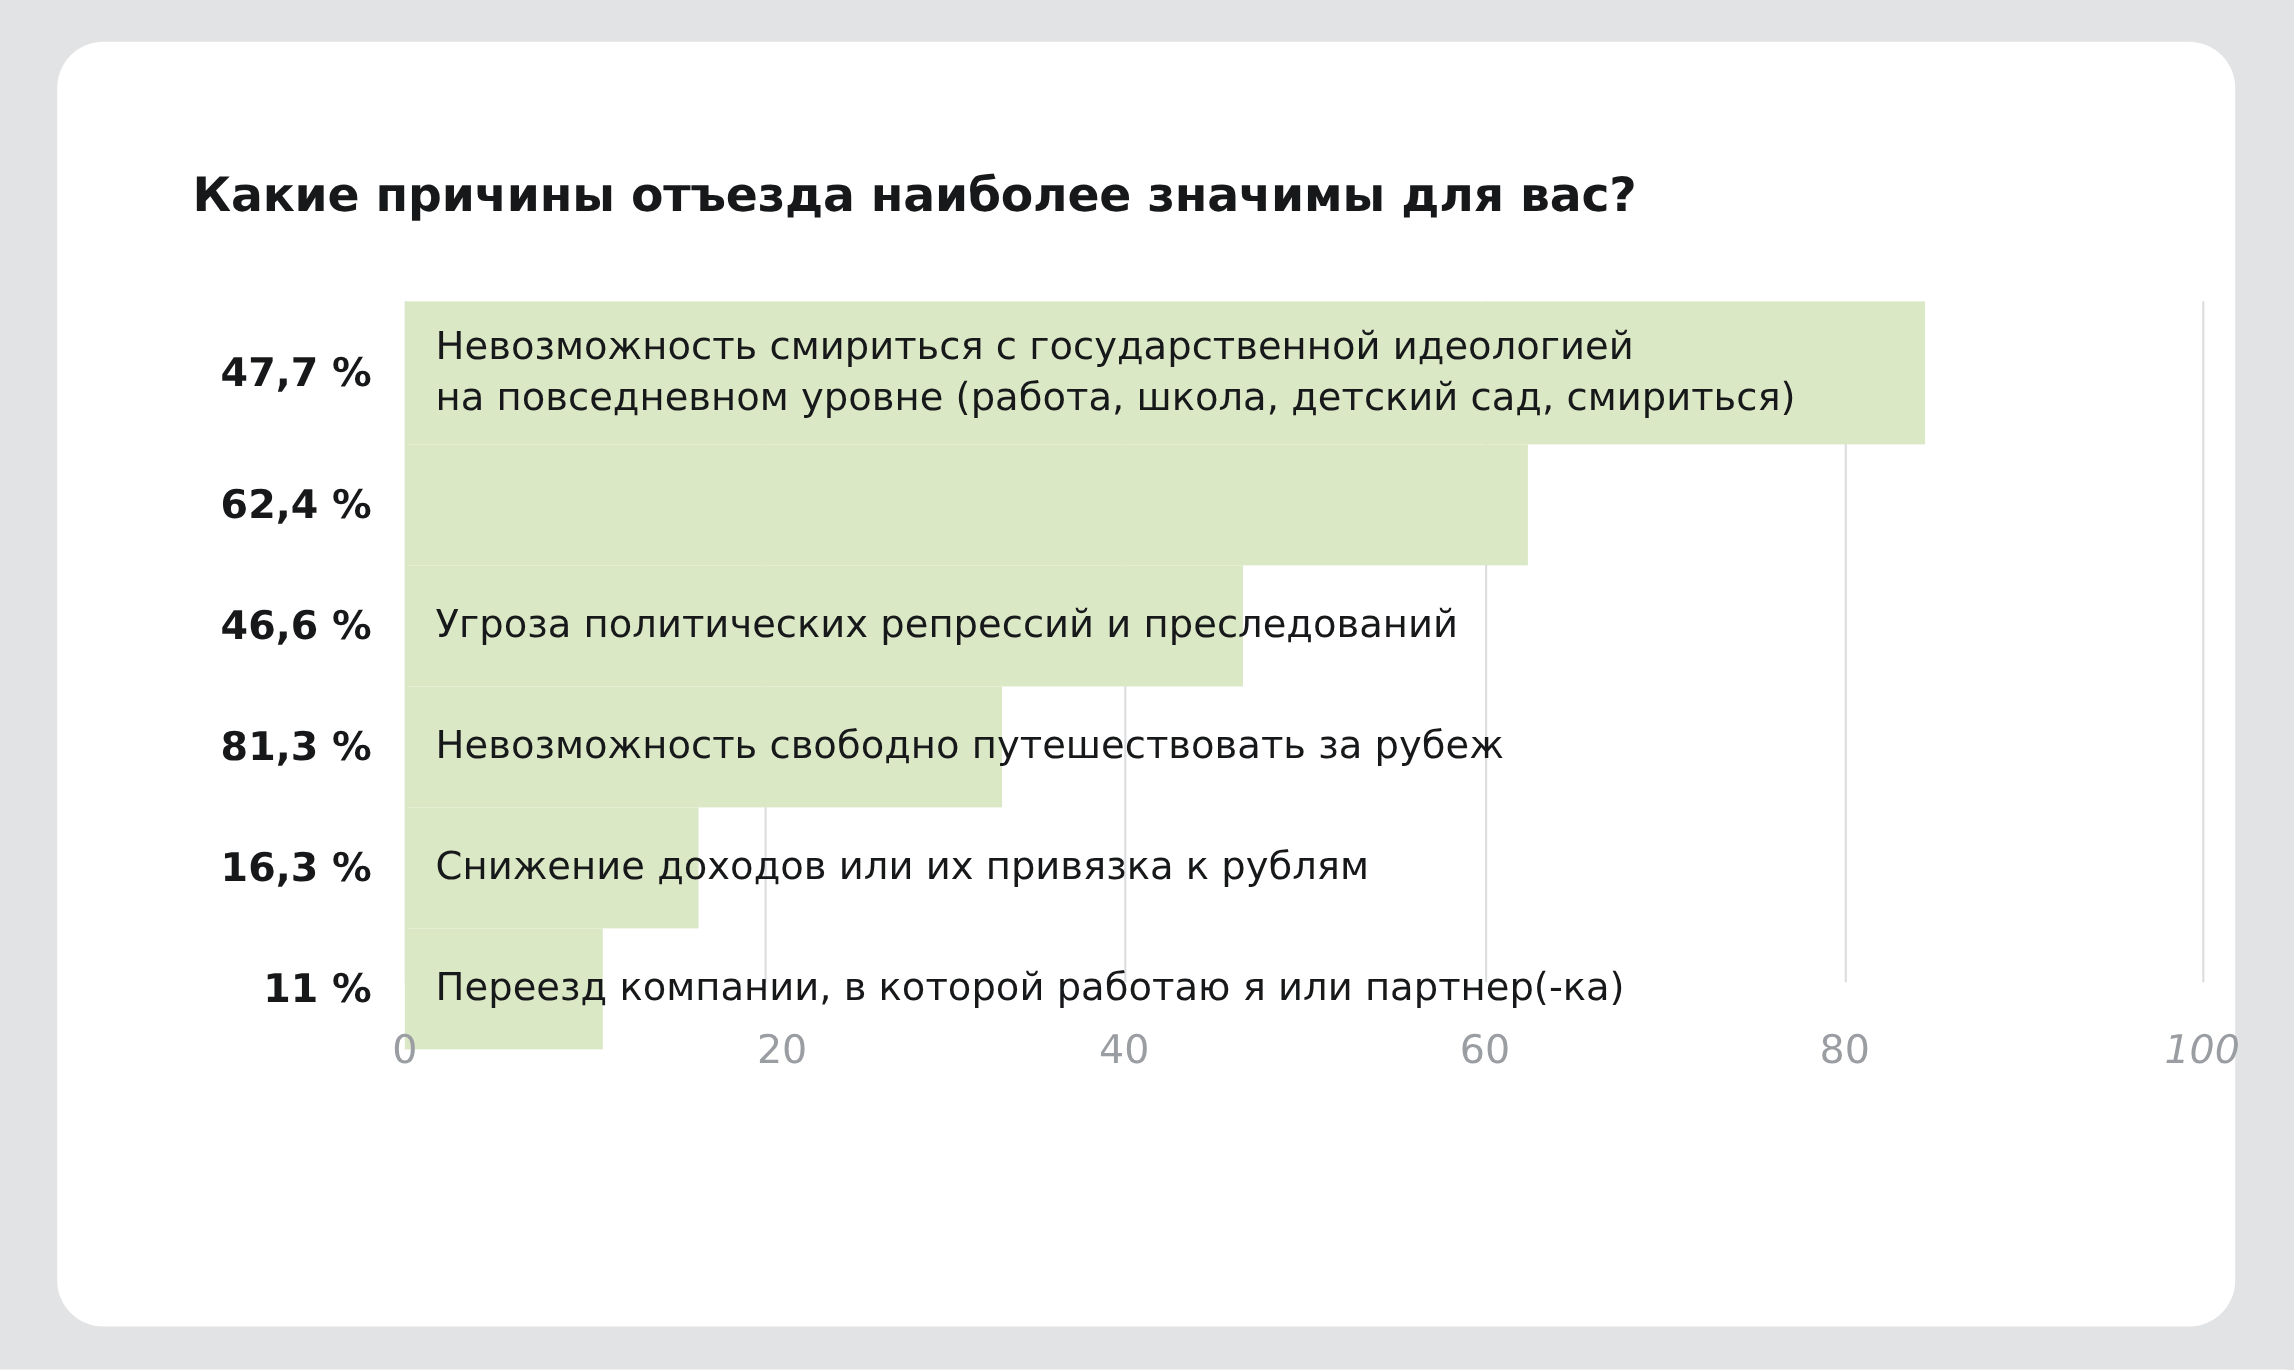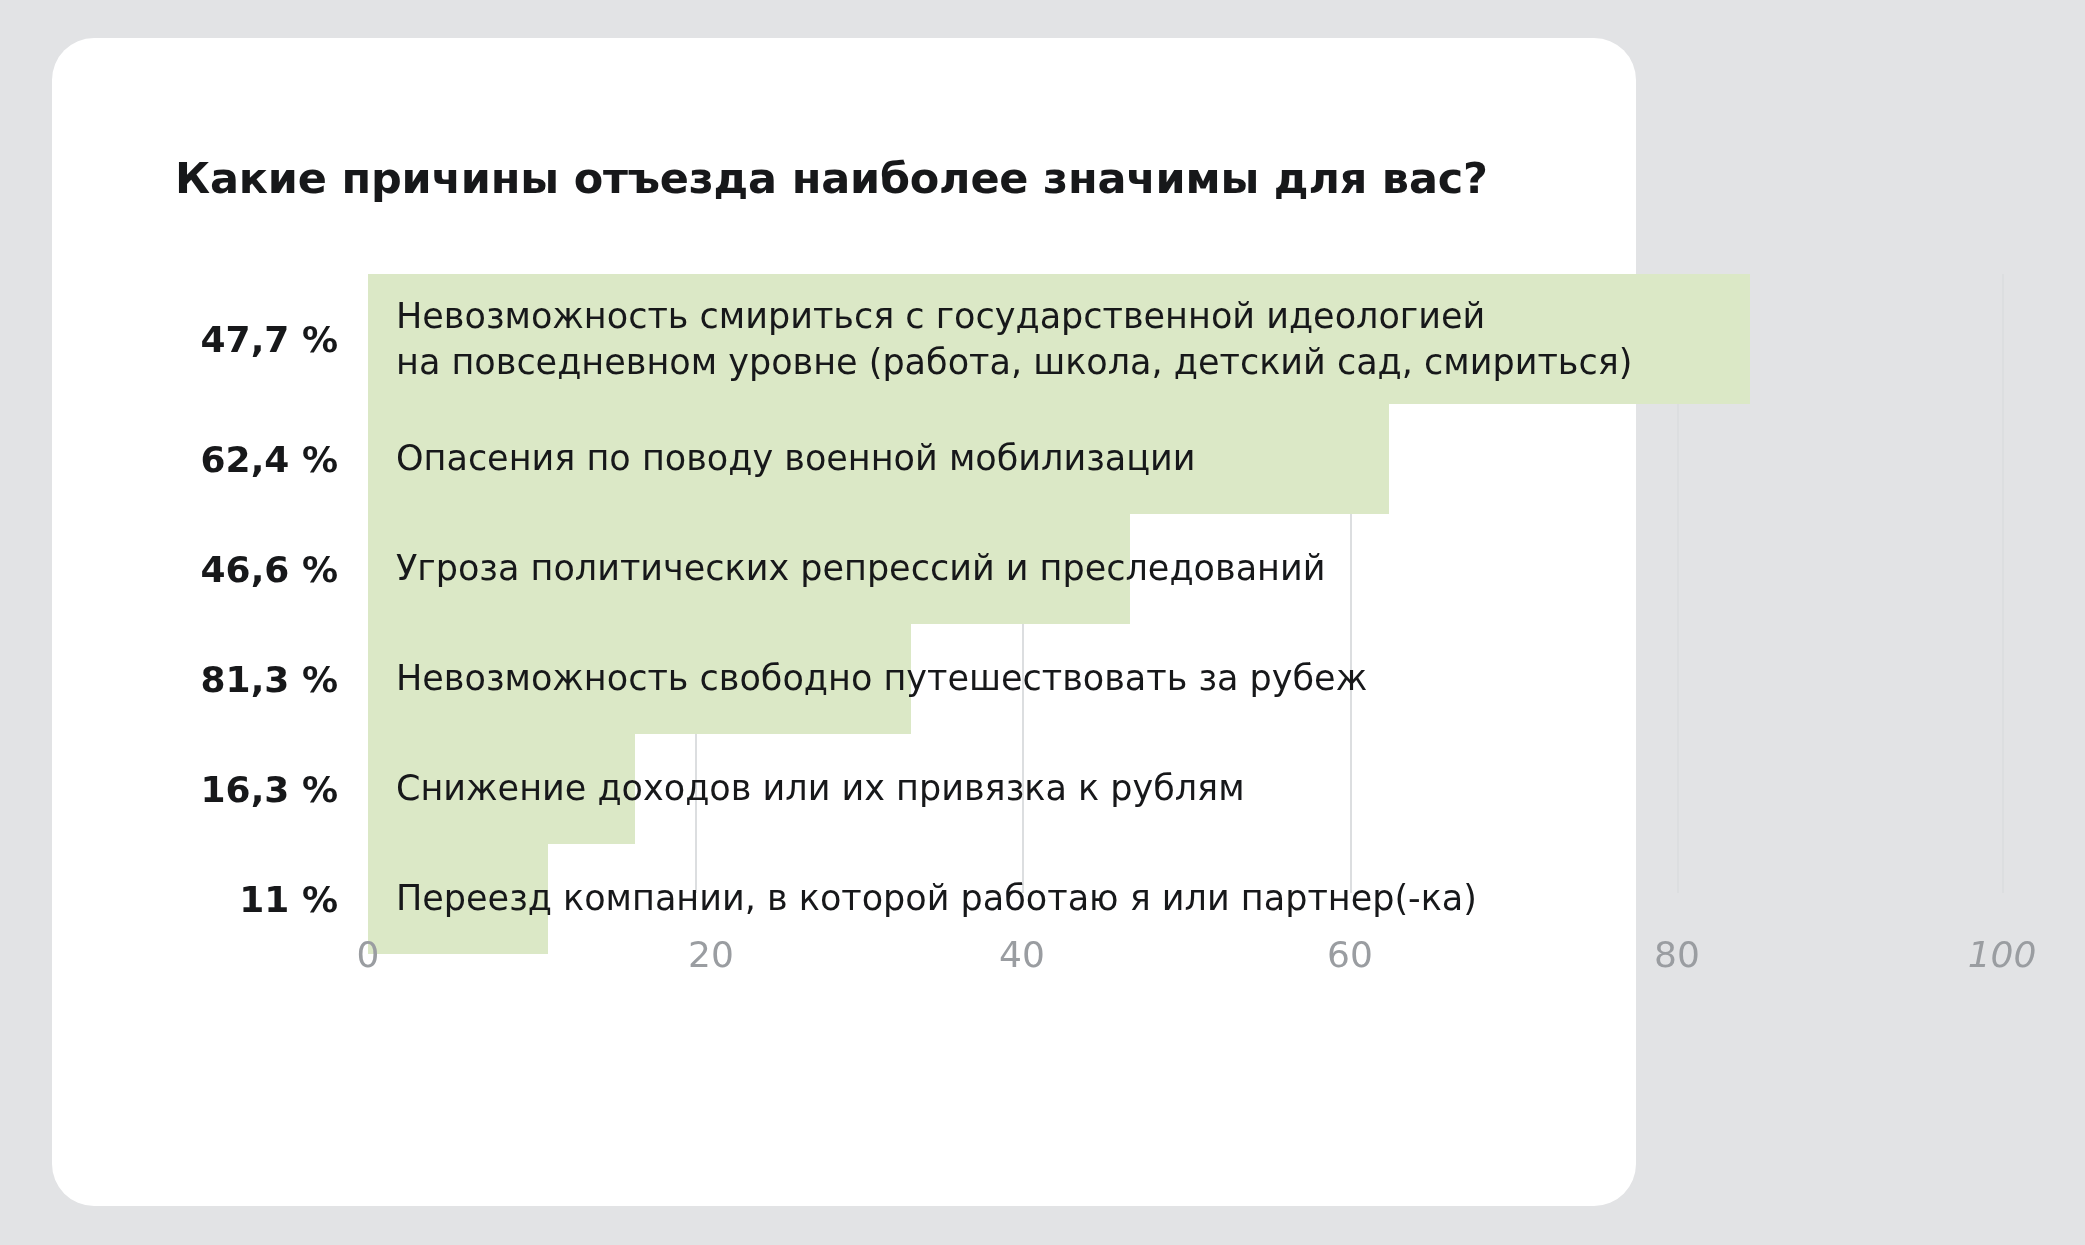--- a/index.html
+++ b/index.html
@@ -10,21 +10,21 @@
     width: 2085px;
     height: 1245px;
     background: #e2e3e5;
     font-family: "DejaVu Sans", sans-serif;
     overflow: hidden;
   }
   .card {
     position: absolute;
     left: 52px;
     top: 38px;
-    width: 1584px;
+    width: 1980px;
     height: 1168px;
     background: #ffffff;
     border-radius: 42px;
     box-sizing: border-box;
   }
   .chart-title {
     position: absolute;
     left: 123px;
     top: 115px;
     font-size: 43px;
@@ -142,21 +142,20 @@
           <div>Невозможность смириться с государственной идеологией</div>
           <div>на повседневном уровне (работа, школа, детский сад, смириться)</div>
         </div>
       </div>
 
       <div class="row">
         <div class="bar" style="width:1021px;"></div>
         <div class="value-wrap">
           <div class="value">62,4 %</div>
         </div>
-        <div class="row-label">Опасения по поводу военной мобилизации</div>
       </div>
 
       <div class="row">
         <div class="bar" style="width:762px;"></div>
         <div class="value-wrap">
           <div class="value">46,6 %</div>
         </div>
         <div class="row-label">Угроза политических репрессий и преследований</div>
       </div>
 

